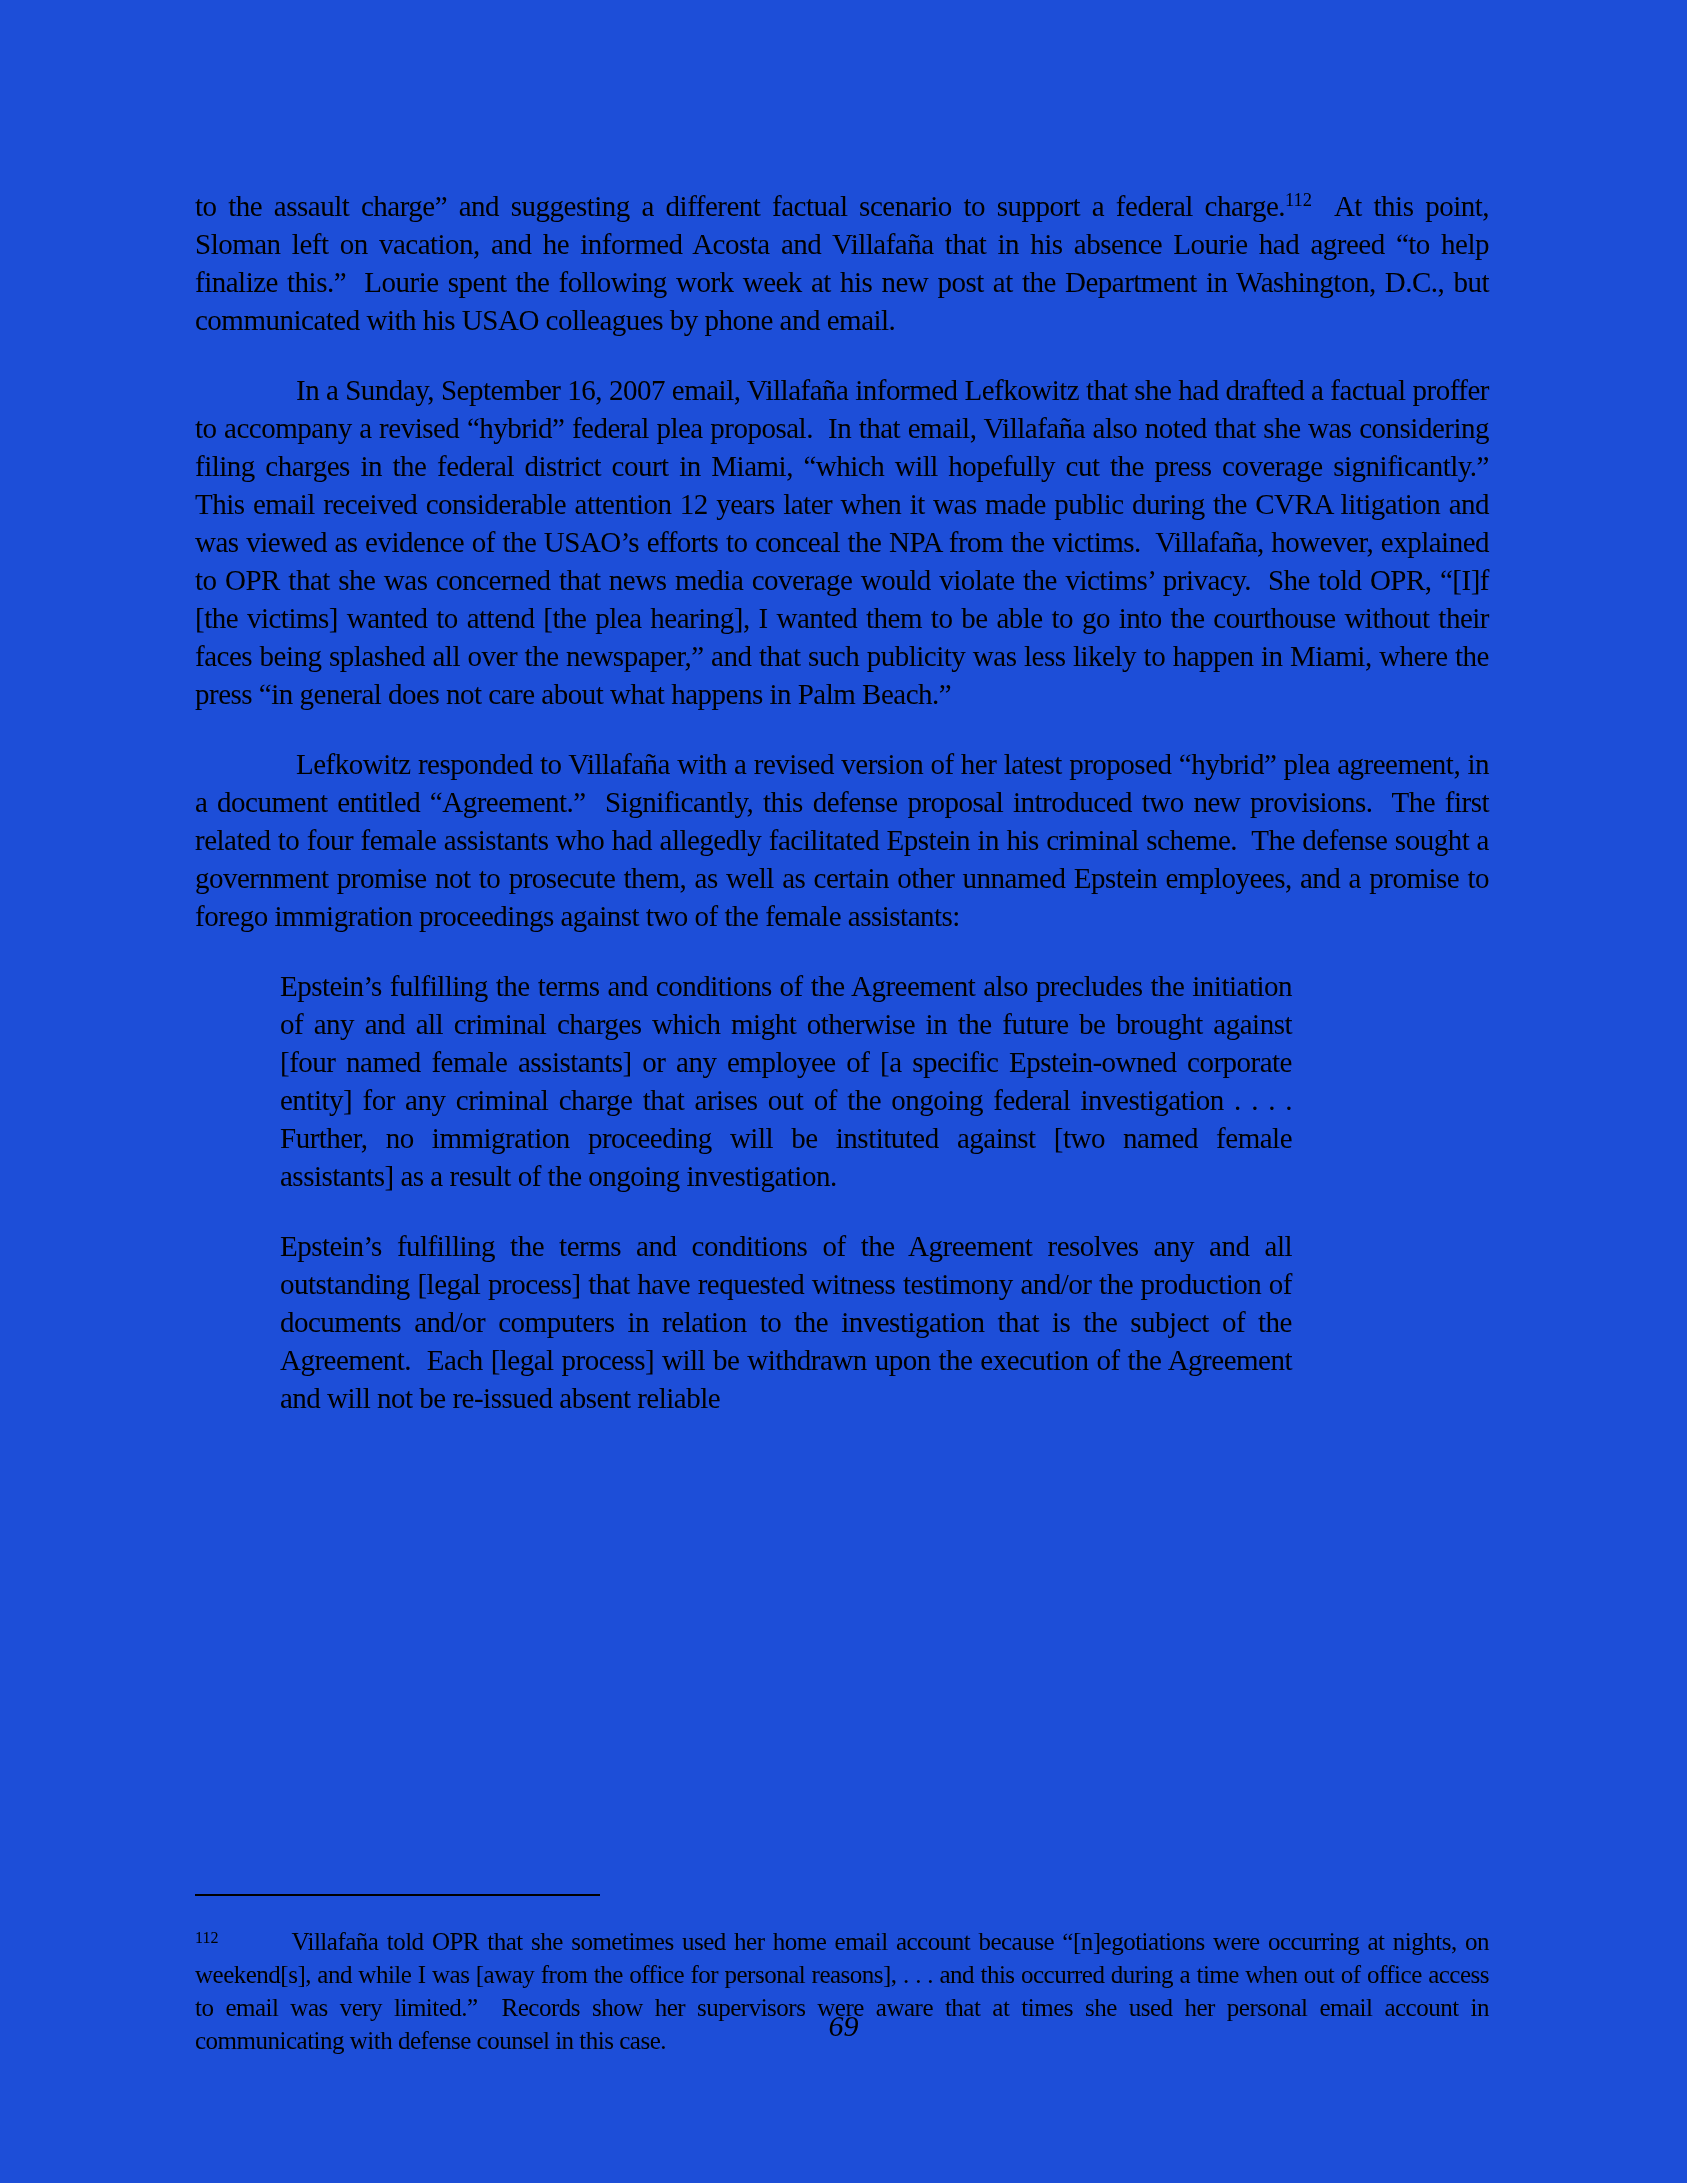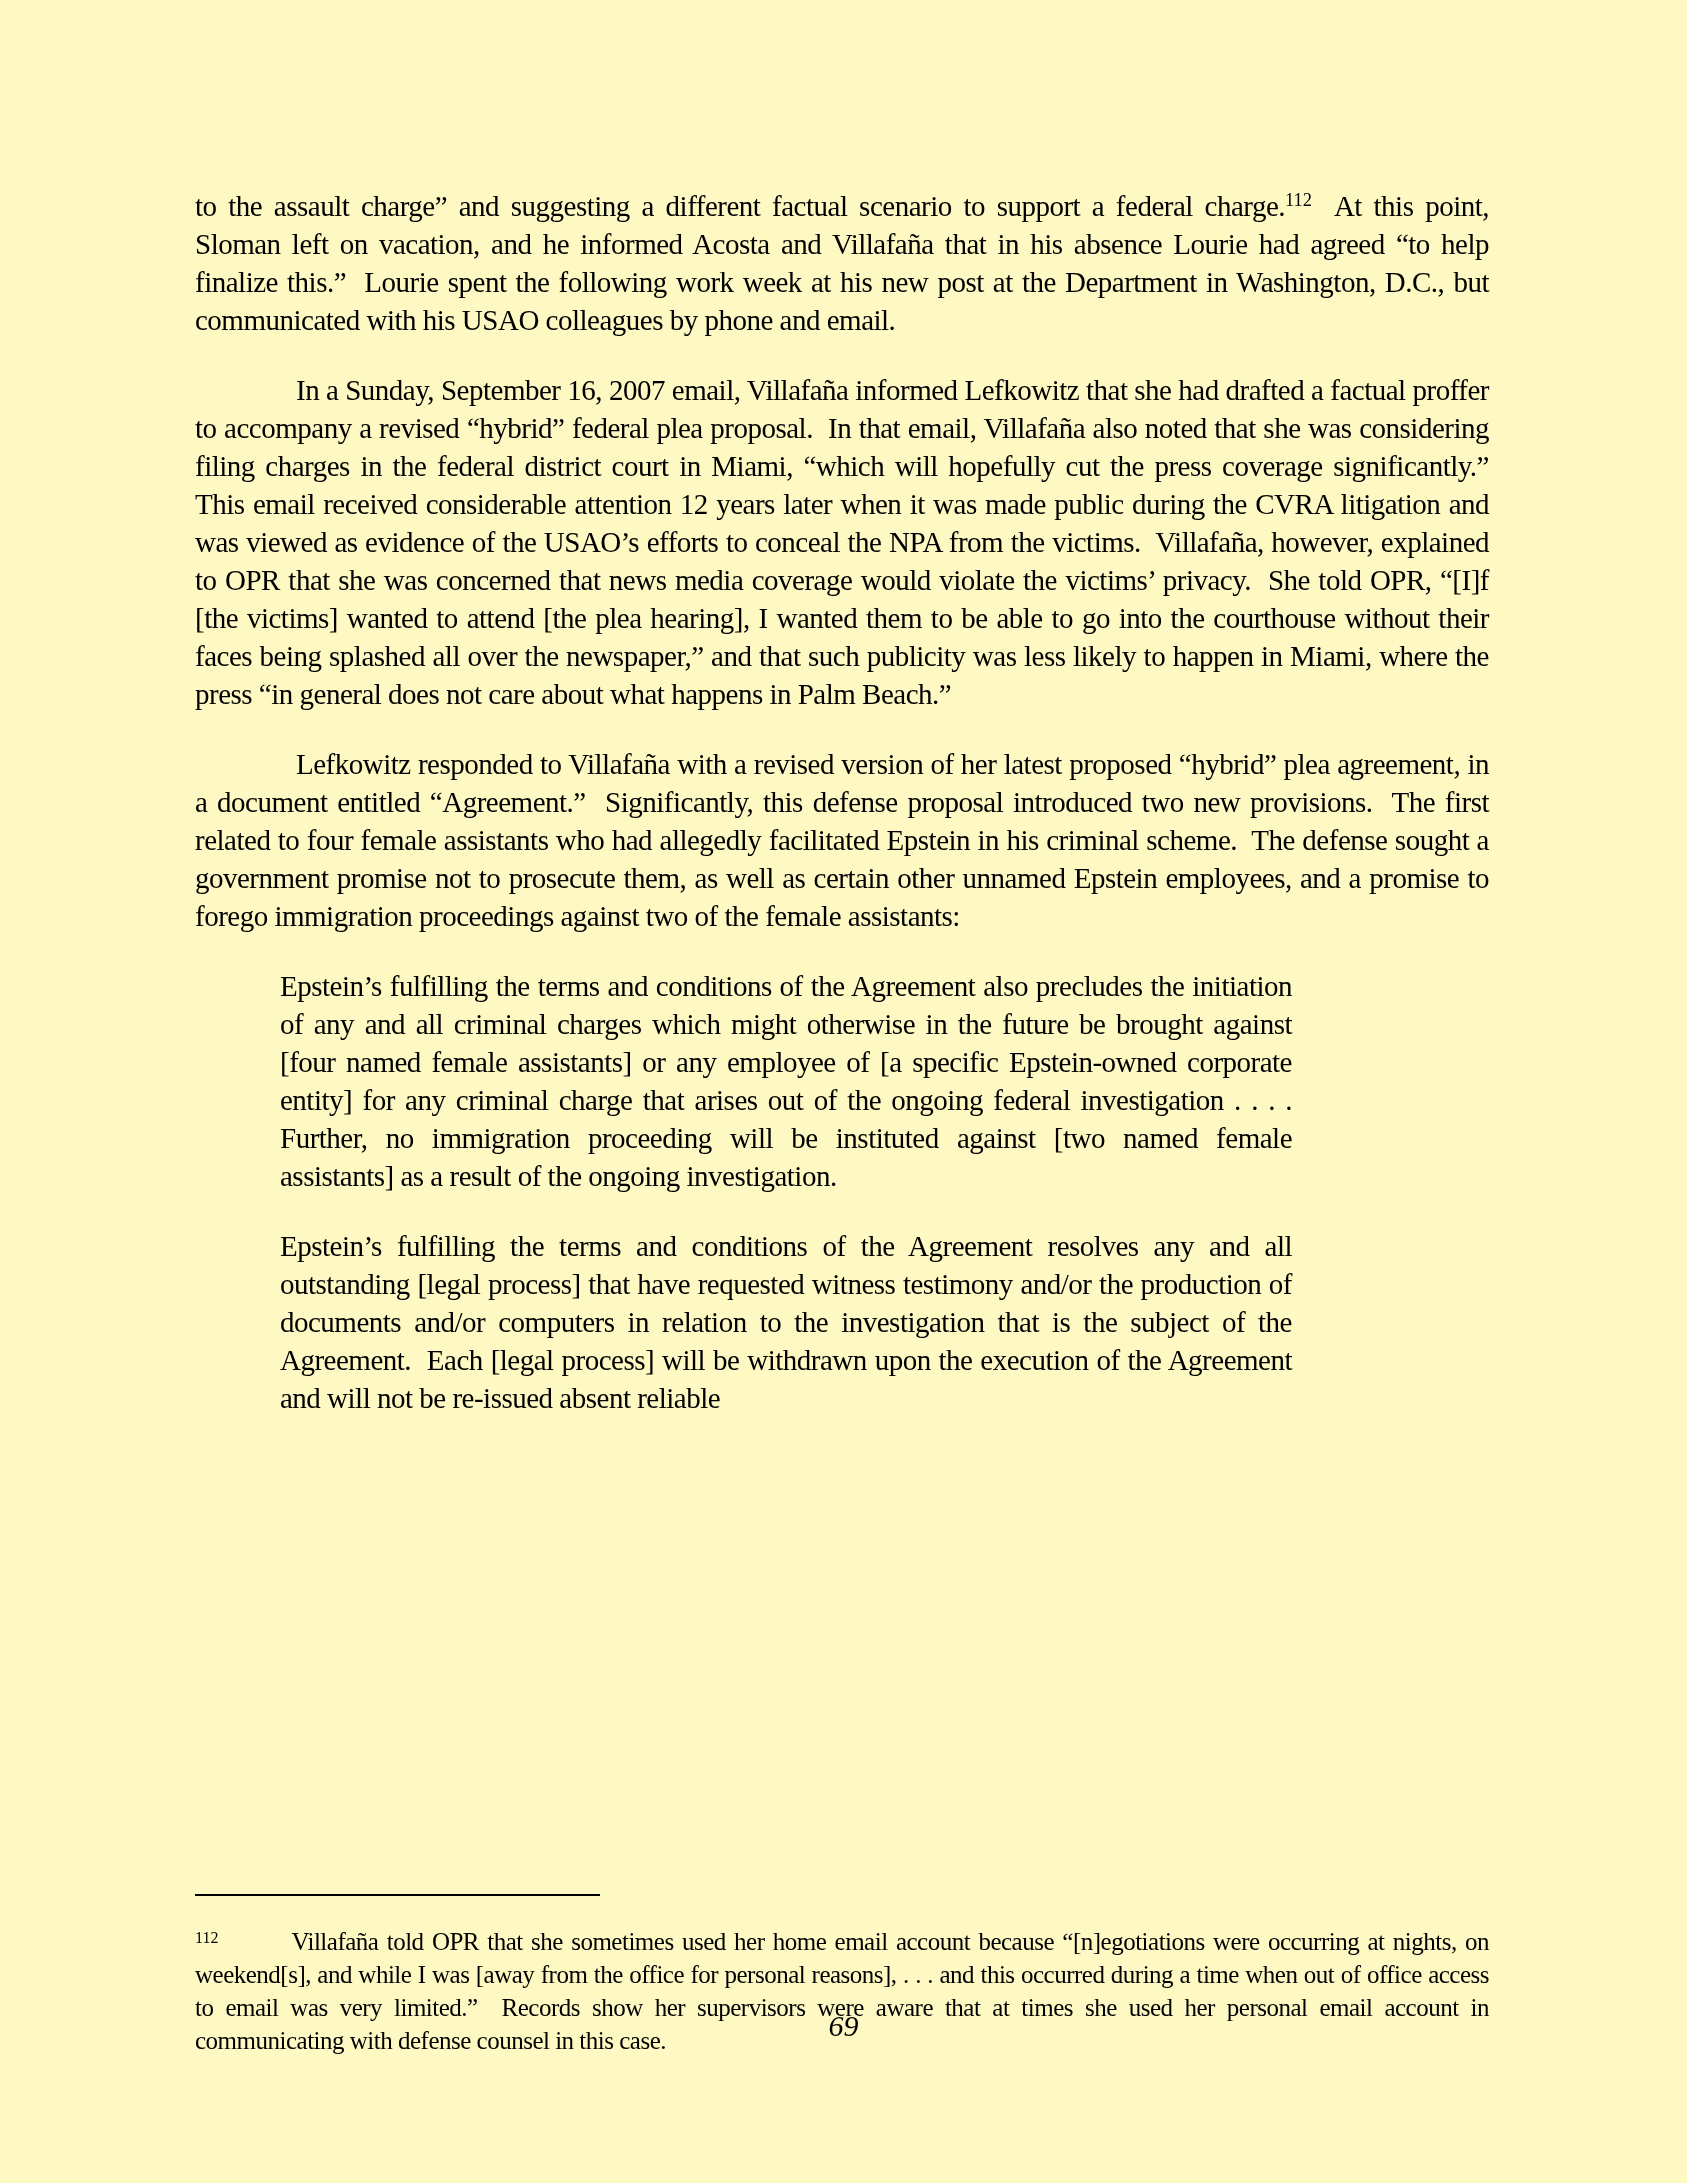--- a/index.html
+++ b/index.html
@@ -4,21 +4,21 @@
 <style>
   html, body {
     margin: 0;
     padding: 0;
     background: #ffffff;
   }
   .page {
     position: relative;
     width: 1687px;
     height: 2183px;
-    background: #fef9c3;
+    background: #1d4ed8;
     color: #000000;
     font-family: "Liberation Serif", "DejaVu Serif", serif;
     overflow: hidden;
   }
   .body-text {
     position: absolute;
     left: 195px;
     top: 187px;
     width: 1294px;
     font-size: 29px;

